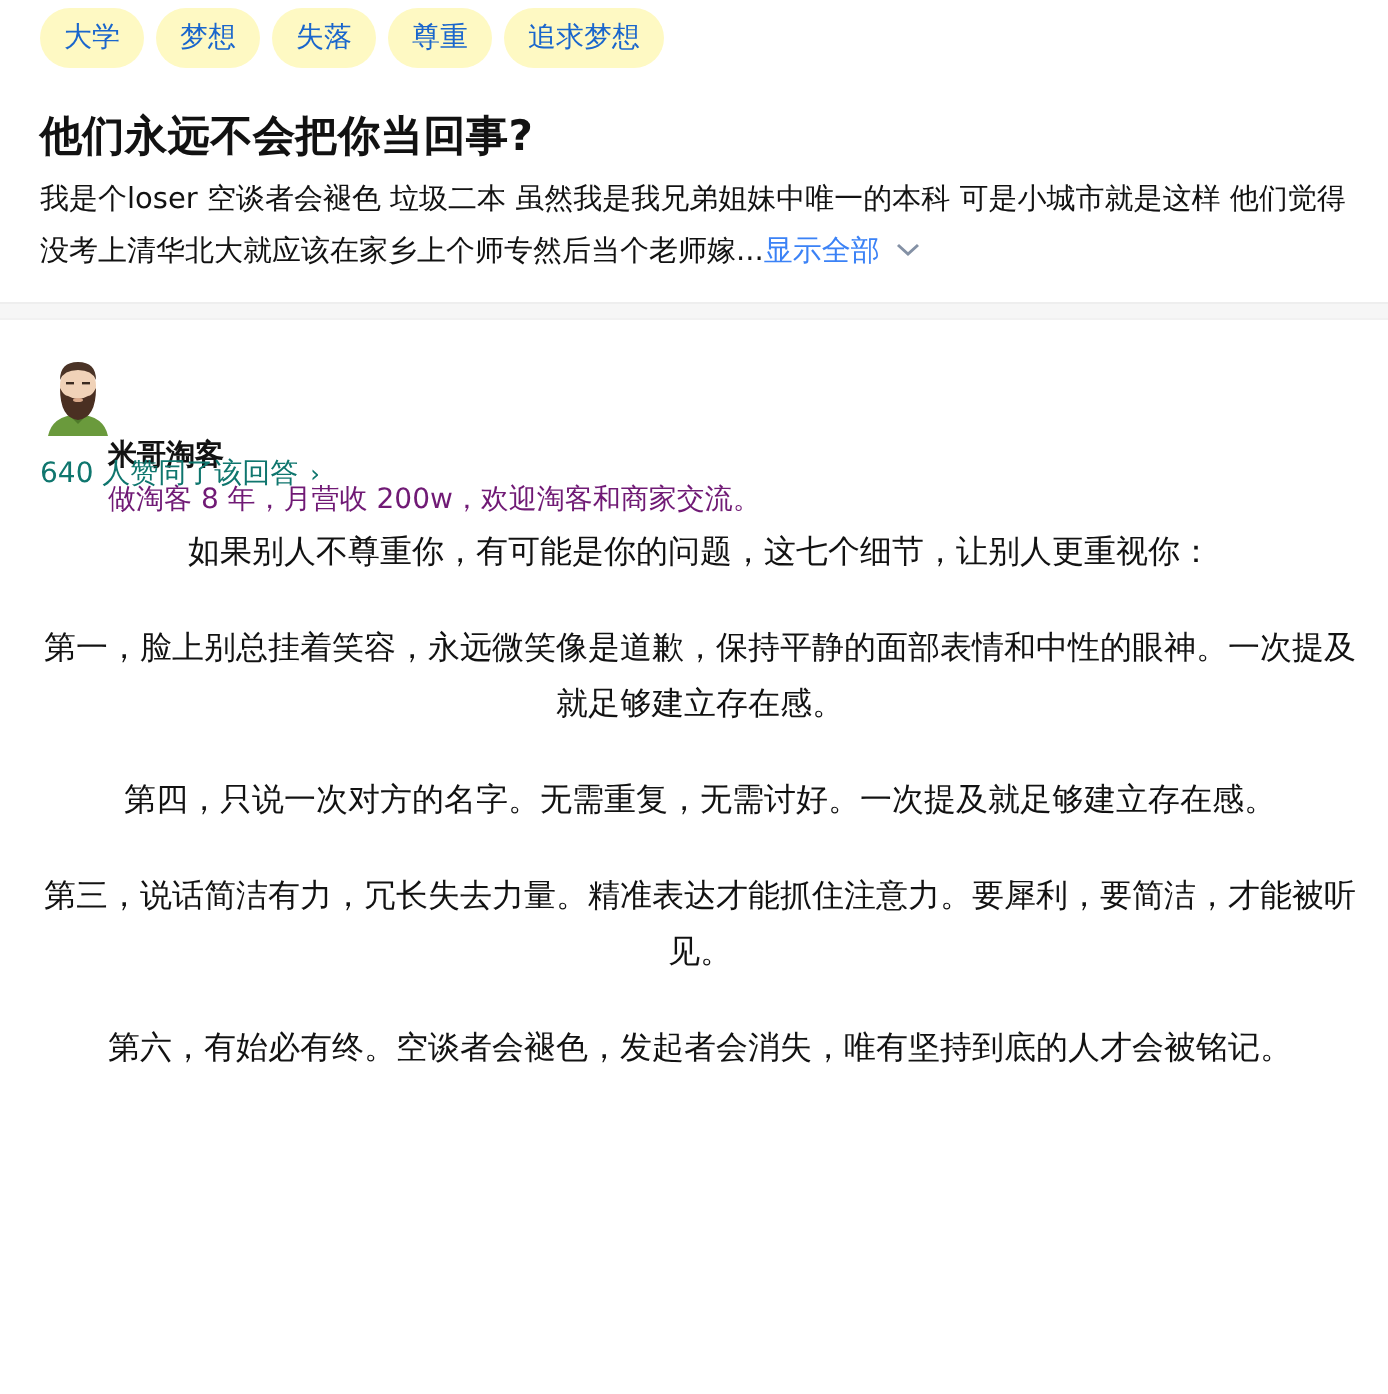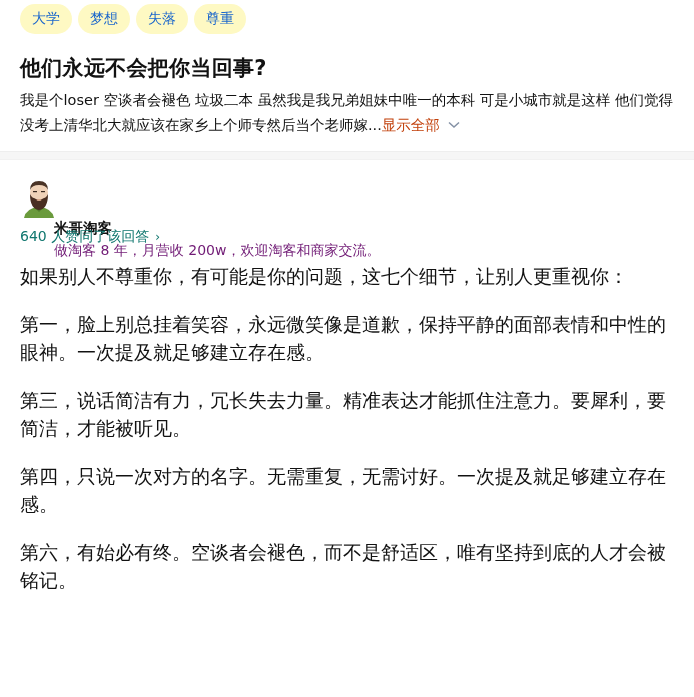--- a/index.html
+++ b/index.html
@@ -14,51 +14,52 @@
     }
 
     .question-title {
       position: absolute; top: 54px; left: 20px;
       font-size: 21px; font-weight: bold; color: #121212; letter-spacing: 0.3px;
     }
     .question-detail {
       position: absolute; top: 88px; left: 20px; width: 660px;
       font-size: 14.5px; line-height: 25px; color: #121212;
     }
-    .show-all { color: #c2410c; cursor: pointer; }
+    .show-all { color: #3b82f6; cursor: pointer; }
     .chevron { display: inline-block; margin-left: 8px; color: #8491a5; font-size: 11px; vertical-align: 1px; }
 
     .separator {
       position: absolute; top: 151px; left: 0; width: 694px; height: 9px;
       background: #f6f6f6; border-top: 1px solid #eeeeee; border-bottom: 1px solid #f1f1f1;
     }
 
     .author { position: absolute; top: 176px; left: 20px; display: flex; align-items: flex-start; flex-direction: column; }
     .avatar { width: 38px; height: 40px; border-radius: 4px; overflow: hidden; margin-top: 2px; }
     .author-info { margin-left: 34px; }
     .author-name { font-size: 14.5px; font-weight: bold; color: #121212; line-height: 20px; }
     .author-bio { font-size: 14px; color: #701a75; line-height: 22px; margin-top: 1px; }
 
     .votes {
       position: absolute; top: 228px; left: 20px;
       font-size: 14px; color: #0f766e; cursor: pointer;
     }
     .votes .arrow { margin-left: 6px; font-size: 12px; }
 
     .content { position: absolute; top: 262px; left: 20px; width: 660px; }
-    .para { font-size: 19px; line-height: 28px; color: #121212; margin-bottom: 20px; }
+    .para { font-size: 16px; line-height: 28px; color: #121212; margin-bottom: 20px; text-align: center; }
   </style>
 </head>
 <body>
 
 <div class="tags">
   <div class="tag">大学</div>
   <div class="tag">梦想</div>
   <div class="tag">失落</div>
   <div class="tag">尊重</div>
+  <div class="tag">追求梦想</div>
 </div>
 
 <h1 class="question-title">他们永远不会把你当回事?</h1>
 
 <div class="question-detail">
   <span>我是个loser 空谈者会褪色 垃圾二本 虽然我是我兄弟姐妹中唯一的本科 可是小城市就是这样 他们觉得没考上清华北大就应该在家乡上个师专然后当个老师嫁...</span><span class="show-all"><span>显示全部</span><span class="chevron">
       <svg width="12" height="8" viewBox="0 0 12 8">
           <path d="M1 1.5 L6 6 L11 1.5" fill="none" stroke="#8491a5" stroke-width="1.5"></path>
         </svg>
     </span></span>
@@ -86,16 +87,16 @@
   </div>
 </div>
 
 <div class="votes">
   <span>640 人赞同了该回答</span><span class="arrow">›</span>
 </div>
 
 <div class="content">
   <p class="para">如果别人不尊重你，有可能是你的问题，这七个细节，让别人更重视你：</p>
   <p class="para">第一，脸上别总挂着笑容，永远微笑像是道歉，保持平静的面部表情和中性的眼神。一次提及就足够建立存在感。</p>
+  <p class="para">第四，只说一次对方的名字。无需重复，无需讨好。一次提及就足够建立存在感。</p>
   <p class="para">第三，说话简洁有力，冗长失去力量。精准表达才能抓住注意力。要犀利，要简洁，才能被听见。</p>
-  <p class="para">第四，只说一次对方的名字。无需重复，无需讨好。一次提及就足够建立存在感。</p>
-  <p class="para">第六，有始必有终。空谈者会褪色，而不是舒适区，唯有坚持到底的人才会被铭记。</p>
+  <p class="para">第六，有始必有终。空谈者会褪色，发起者会消失，唯有坚持到底的人才会被铭记。</p>
 </div>
 
 </body></html>

